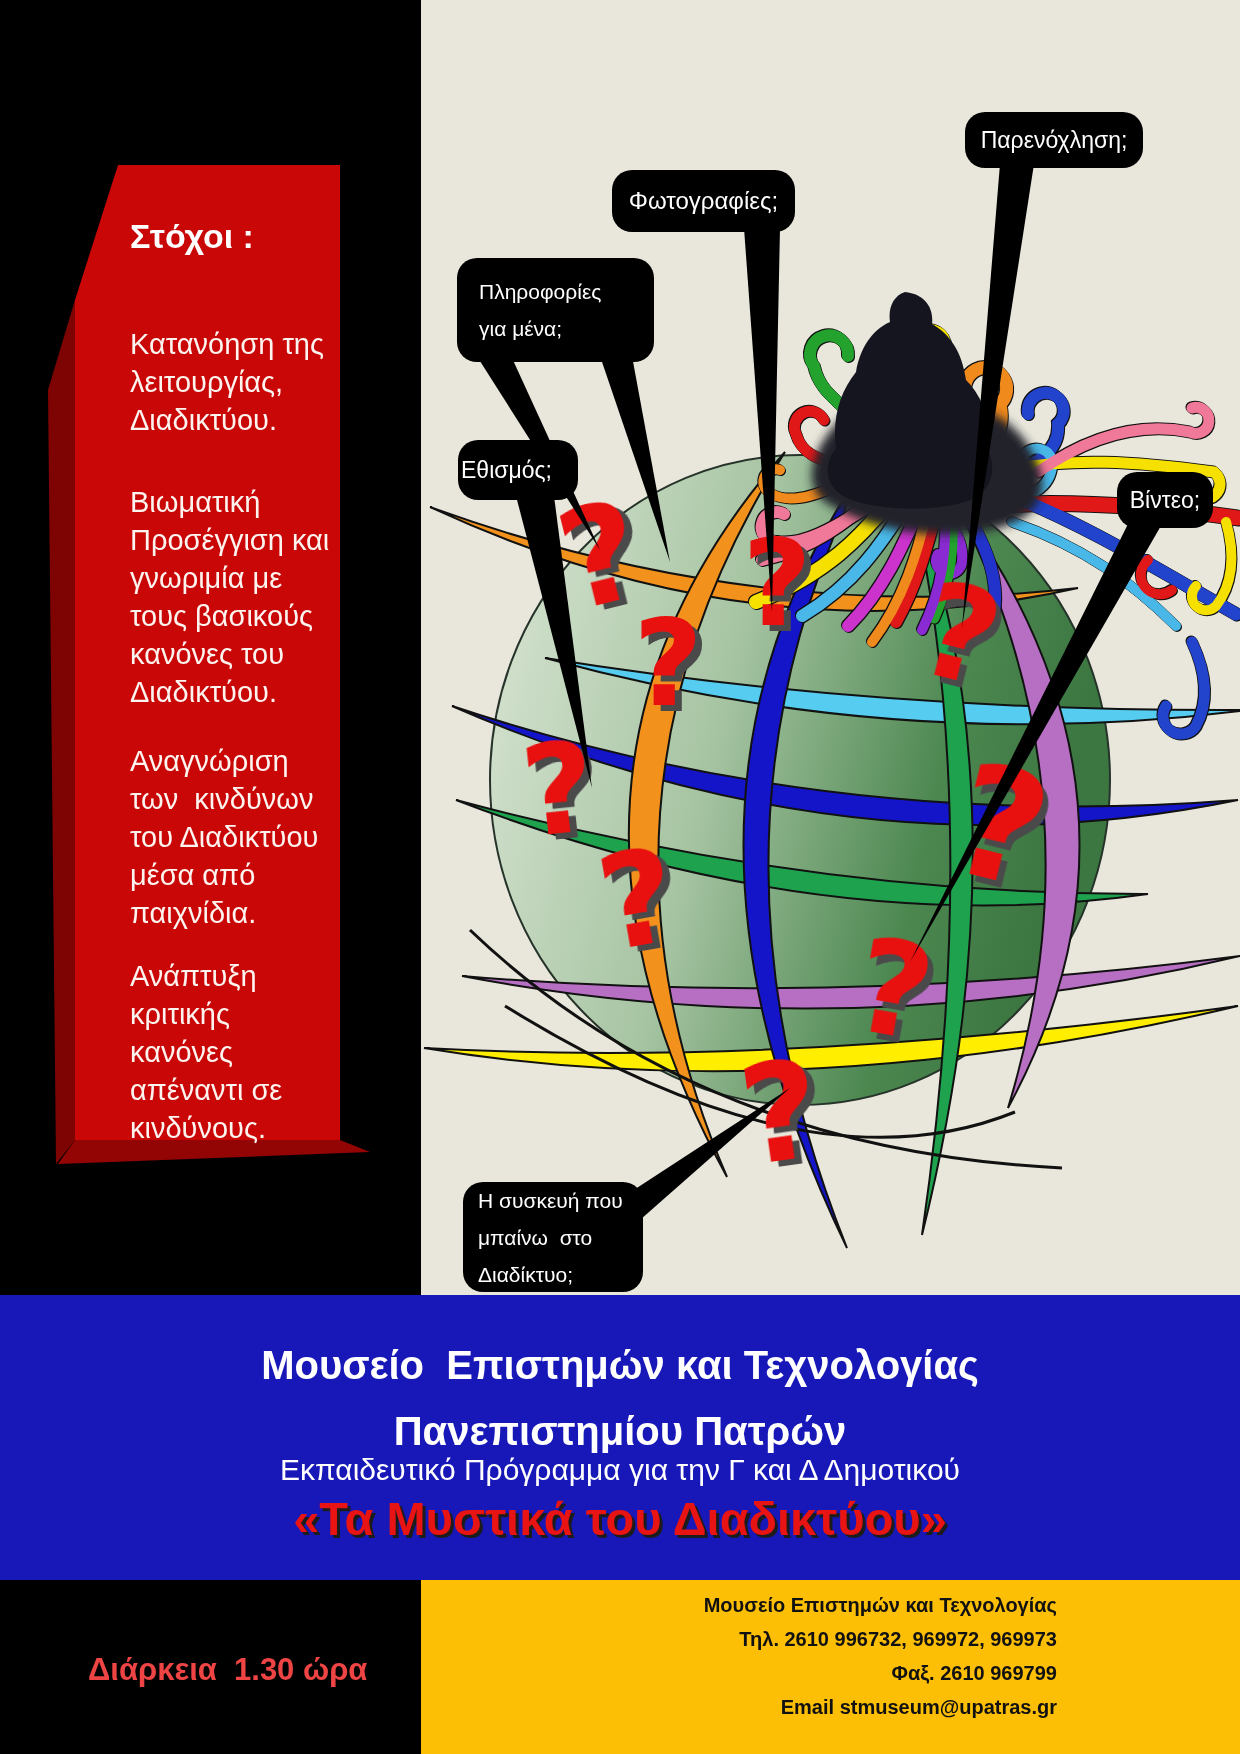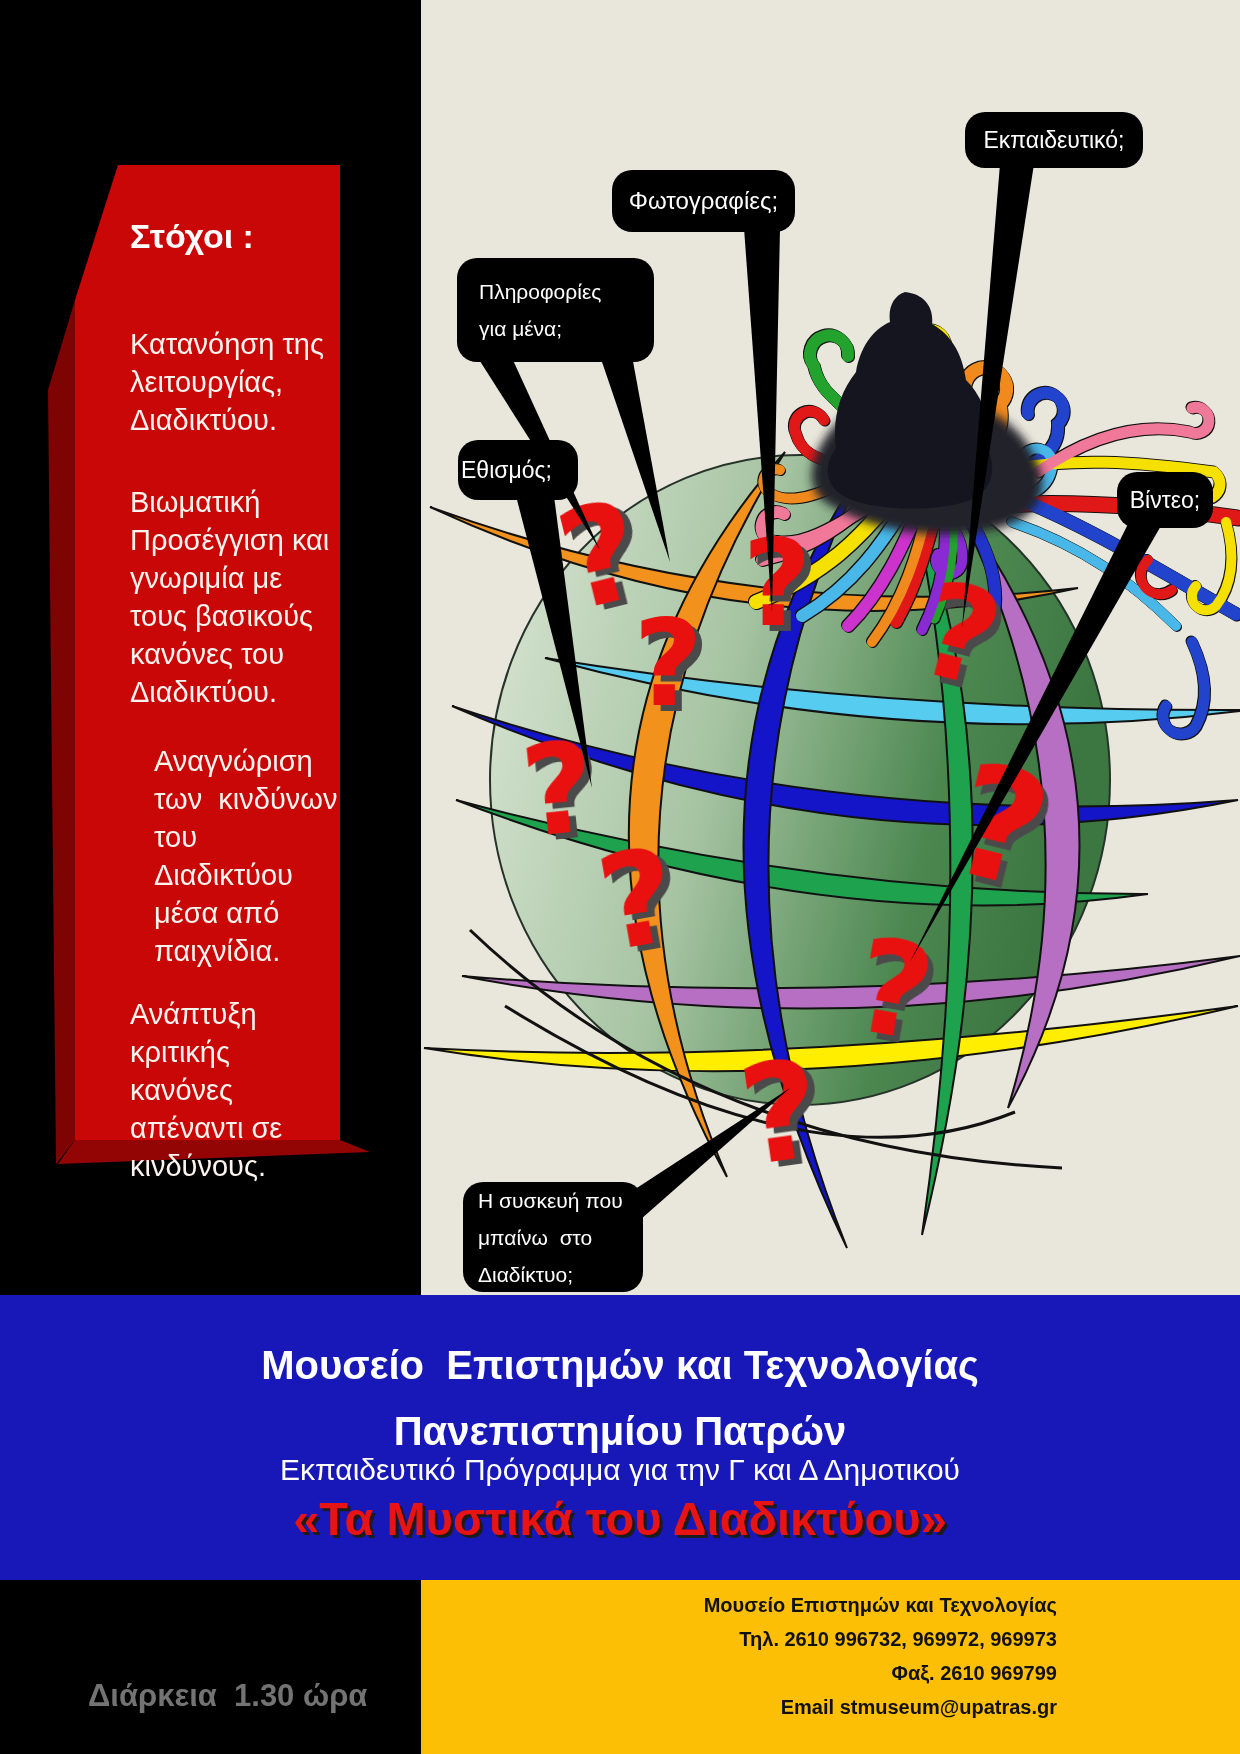--- a/index.html
+++ b/index.html
@@ -13,21 +13,21 @@
   .rp-face{position:absolute;left:0;top:0;width:100%;height:100%;background:#c90707;
            clip-path:polygon(70px 25px,292px 25px,292px 1000px,27px 1000px,27px 160px);}
   .rp-side{position:absolute;left:0;top:0;width:100%;height:100%;background:#7e0303;
            clip-path:polygon(0 250px,27px 160px,27px 1000px,8px 1024px);}
   .rp-bottom{position:absolute;left:0;top:0;width:100%;height:100%;background:#930404;
            clip-path:polygon(27px 1000px,292px 1000px,322px 1012px,10px 1024px);}
   .rp-title{position:absolute;left:82px;top:77px;color:#fff;font-size:34px;font-weight:bold;}
   .goals{position:absolute;left:82px;top:185px;width:210px;color:#fdf4f0;font-size:29px;line-height:38px;}
   .goal-item{white-space:pre-line;margin:0 0 31px 0;}
   .goals .goal-item:nth-child(1){margin-bottom:44px;}
-  .goals .goal-item:nth-child(3){margin-bottom:25px;margin-left:24px;}
+  .goals .goal-item:nth-child(3){margin-bottom:25px;}
 
   
   .callout{position:absolute;background:#000;color:#fff;border-radius:20px;
            display:flex;align-items:center;white-space:pre-line;}
   .co-center{justify-content:center;text-align:center;}
   .co-harassment{left:965px;top:112px;width:178px;height:56px;font-size:23px;}
   .co-photos{left:612px;top:170px;width:183px;height:62px;font-size:24px;}
   .co-info{left:457px;top:258px;width:175px;height:104px;font-size:21px;line-height:37px;padding-left:22px;}
   .co-addiction{left:458px;top:440px;width:117px;height:60px;font-size:23px;padding-left:3px;}
   .co-video{left:1117px;top:472px;width:96px;height:56px;font-size:23px;}
@@ -39,21 +39,21 @@
   .bb-l2{position:absolute;left:0;width:100%;top:98px;font-size:40px;font-weight:bold;margin-top:16px;}
   .bb-l3{position:absolute;left:0;width:100%;top:158px;font-size:30px;}
   .bb-headline{position:absolute;left:0;width:100%;top:196px;font-size:47px;font-weight:bold;color:#e81313;
                text-shadow:3px 3px 0 #1c1c1c;}
 
   
   .gold{position:absolute;left:421px;top:1580px;width:819px;height:174px;background:#fdbf05;
         color:#111;font-weight:bold;font-size:20px;line-height:34px;text-align:right;
         padding-top:8px;box-sizing:border-box;}
   .gold .contact-line{padding-right:183px;}
-  .duration{position:absolute;left:88px;top:1652px;color:#737373;font-size:31px;font-weight:bold;margin-top:26px;}
+  .duration{position:absolute;left:88px;top:1652px;color:#ef4444;font-size:31px;font-weight:bold;}
 
   
   .ribbon{stroke:#111;stroke-width:2px;}
   .tn{fill:none;stroke-linecap:round;}
   .tentacles{filter:drop-shadow(1px 1px 0 #101010) drop-shadow(-1px -1px 0 #101010);}
   .qm{font-family:"DejaVu Sans",sans-serif;font-weight:bold;fill:#e91010;text-anchor:middle;
       filter:drop-shadow(7px 6px 0 #4a4a4a);}
   .tail{fill:#000;}
 </style>
 </head>
@@ -175,21 +175,21 @@
 του Διαδικτύου
 μέσα από
 παιχνίδια.</div>
         <div class="goal-item">Ανάπτυξη
 κριτικής κανόνες
 απέναντι σε
 κινδύνους.</div>
       </div>
   </div>
 
-  <div class="callout co-center co-harassment">Εκπαιδευτικό;</div>
+  <div class="callout co-center co-harassment">Παρενόχληση;</div>
   <div class="callout co-center co-photos">Φωτογραφίες;</div>
   <div class="callout co-info">Πληροφορίες
 για μένα;</div>
   <div class="callout co-addiction">Εθισμός;</div>
   <div class="callout co-center co-video">Βίντεο;</div>
   <div class="callout co-device">Η συσκευή που
 μπαίνω&nbsp; στο
 Διαδίκτυο;</div>
 
   <div class="blue-band">

